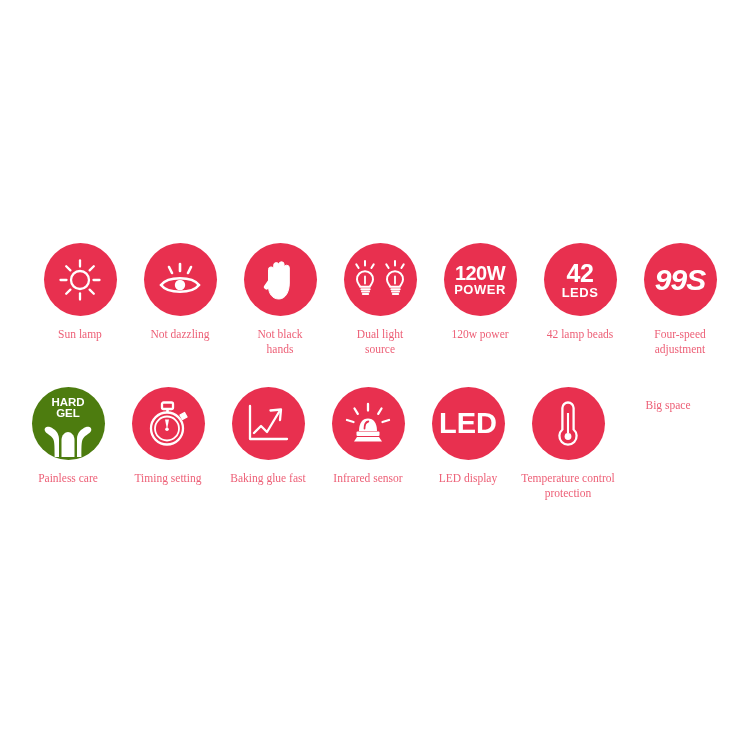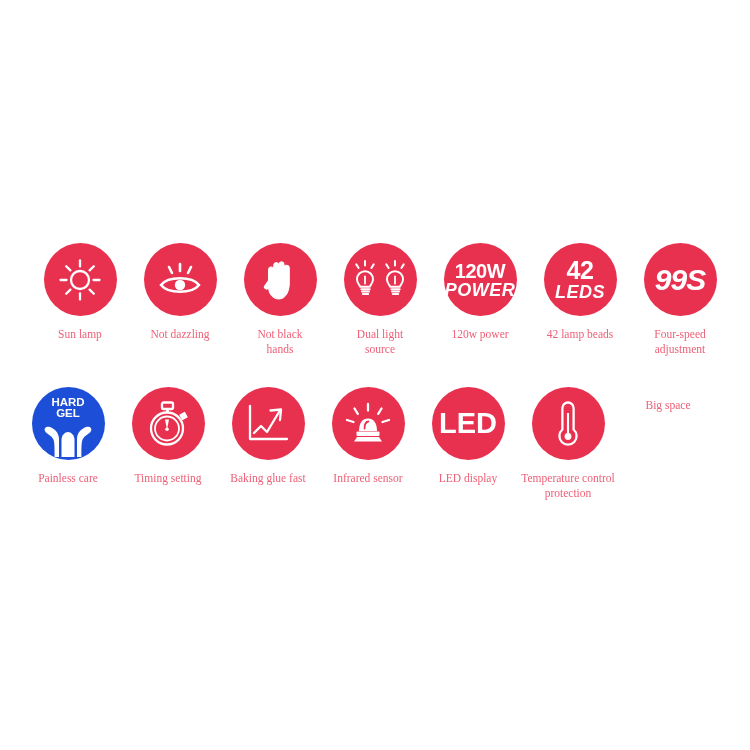--- a/index.html
+++ b/index.html
@@ -46,34 +46,34 @@
     width: 73px;
     height: 73px;
     border-radius: 50%;
     background: #E8304F;
     display: flex;
     align-items: center;
     justify-content: center;
     position: relative;
     flex: 0 0 auto;
   }
-  .icon-circle.bright { background: #1d4ed8; }
+  .icon-circle.bright { background: #4d7c0f; }
 
   .icon-circle svg { display: block; }
 
   .icon-text {
     color: #ffffff;
     font-family: "Liberation Sans", sans-serif;
     font-weight: bold;
     line-height: 1;
     text-align: center;
     letter-spacing: -0.5px;
   }
   .icon-text .big-line { display: block; font-size: 20px; }
-  .icon-text .sub-line { display: block; font-size: 18px; font-style: italic; letter-spacing: 0.5px; }
+  .icon-text .sub-line { display: block; font-size: 13px; letter-spacing: 0.5px; }
   .icon-text.t-99s { font-size: 30px; letter-spacing: -1px; font-style: italic; }
   .icon-text.t-led { font-size: 29px; letter-spacing: 0px; }
 
   .caption {
     margin-top: 11px;
     color: #ED6077;
     font-family: Liberation Serif, serif;
     font-size: 11.5px;
     line-height: 15px;
     text-align: center;

